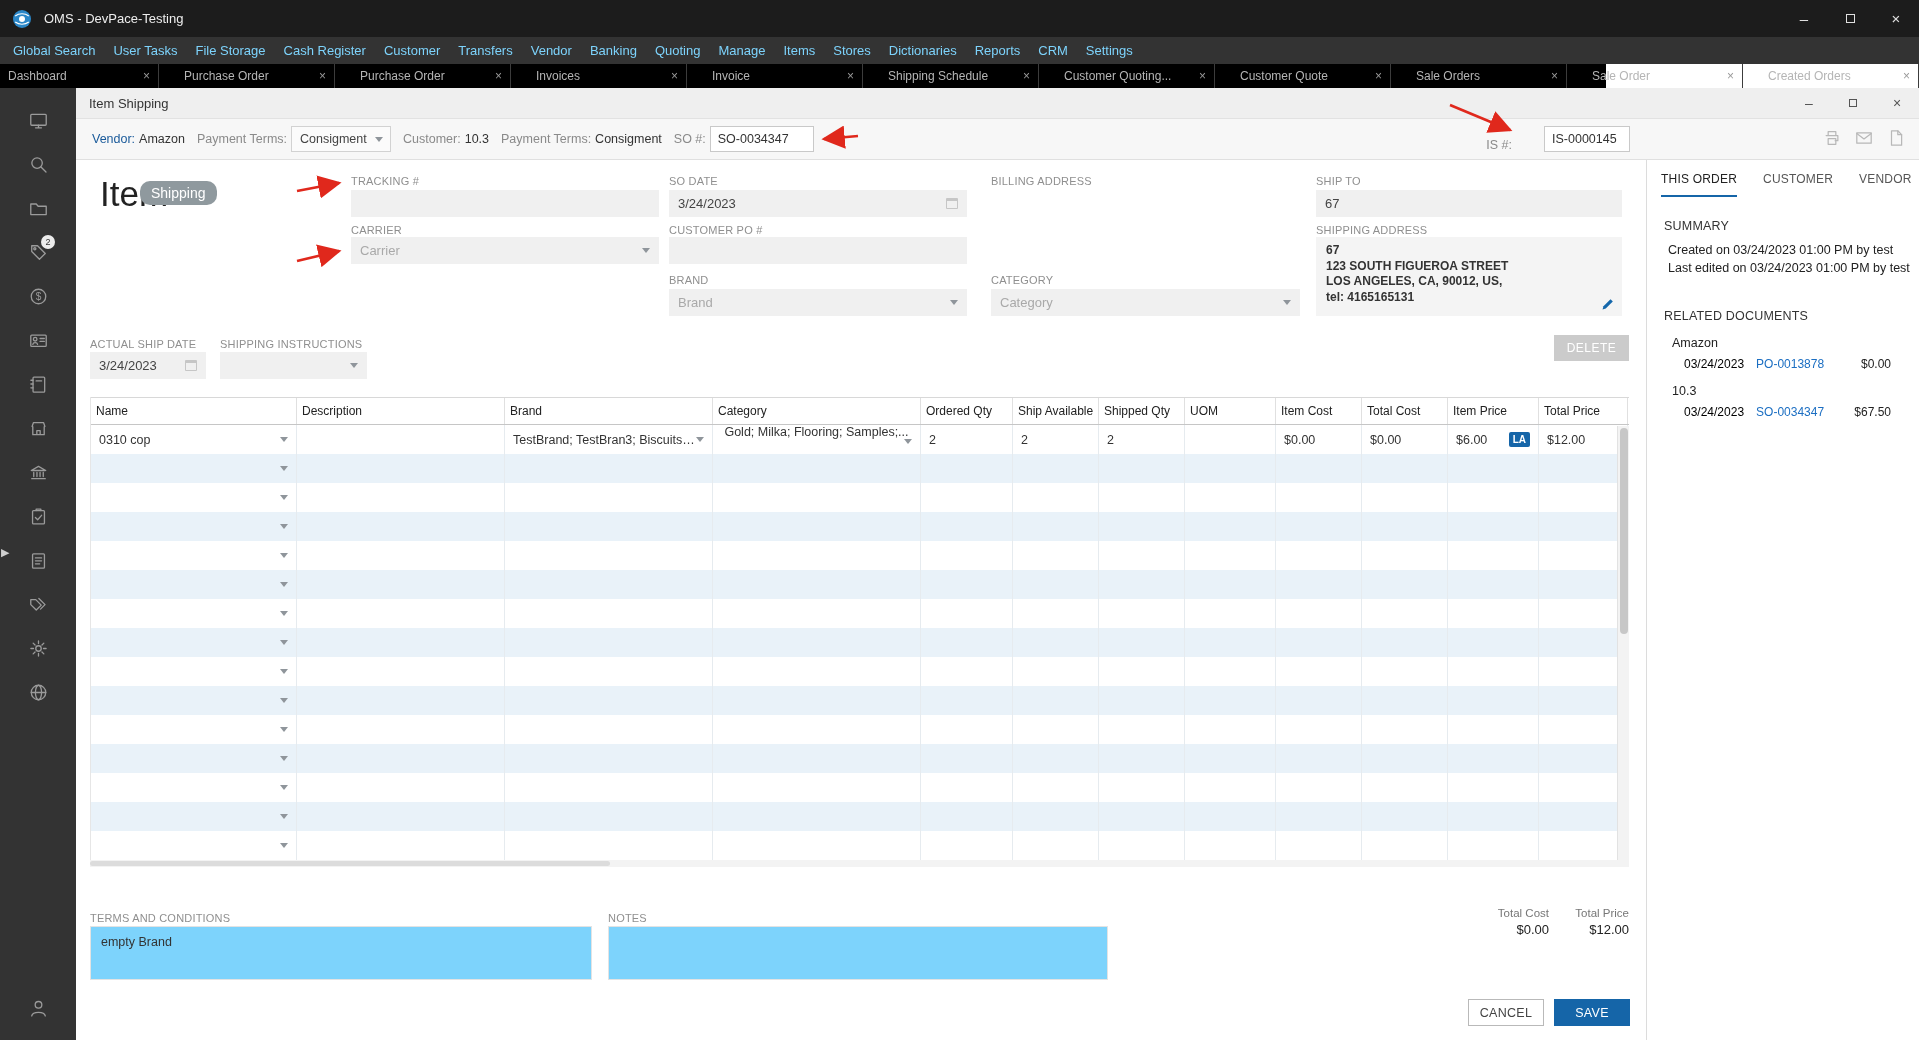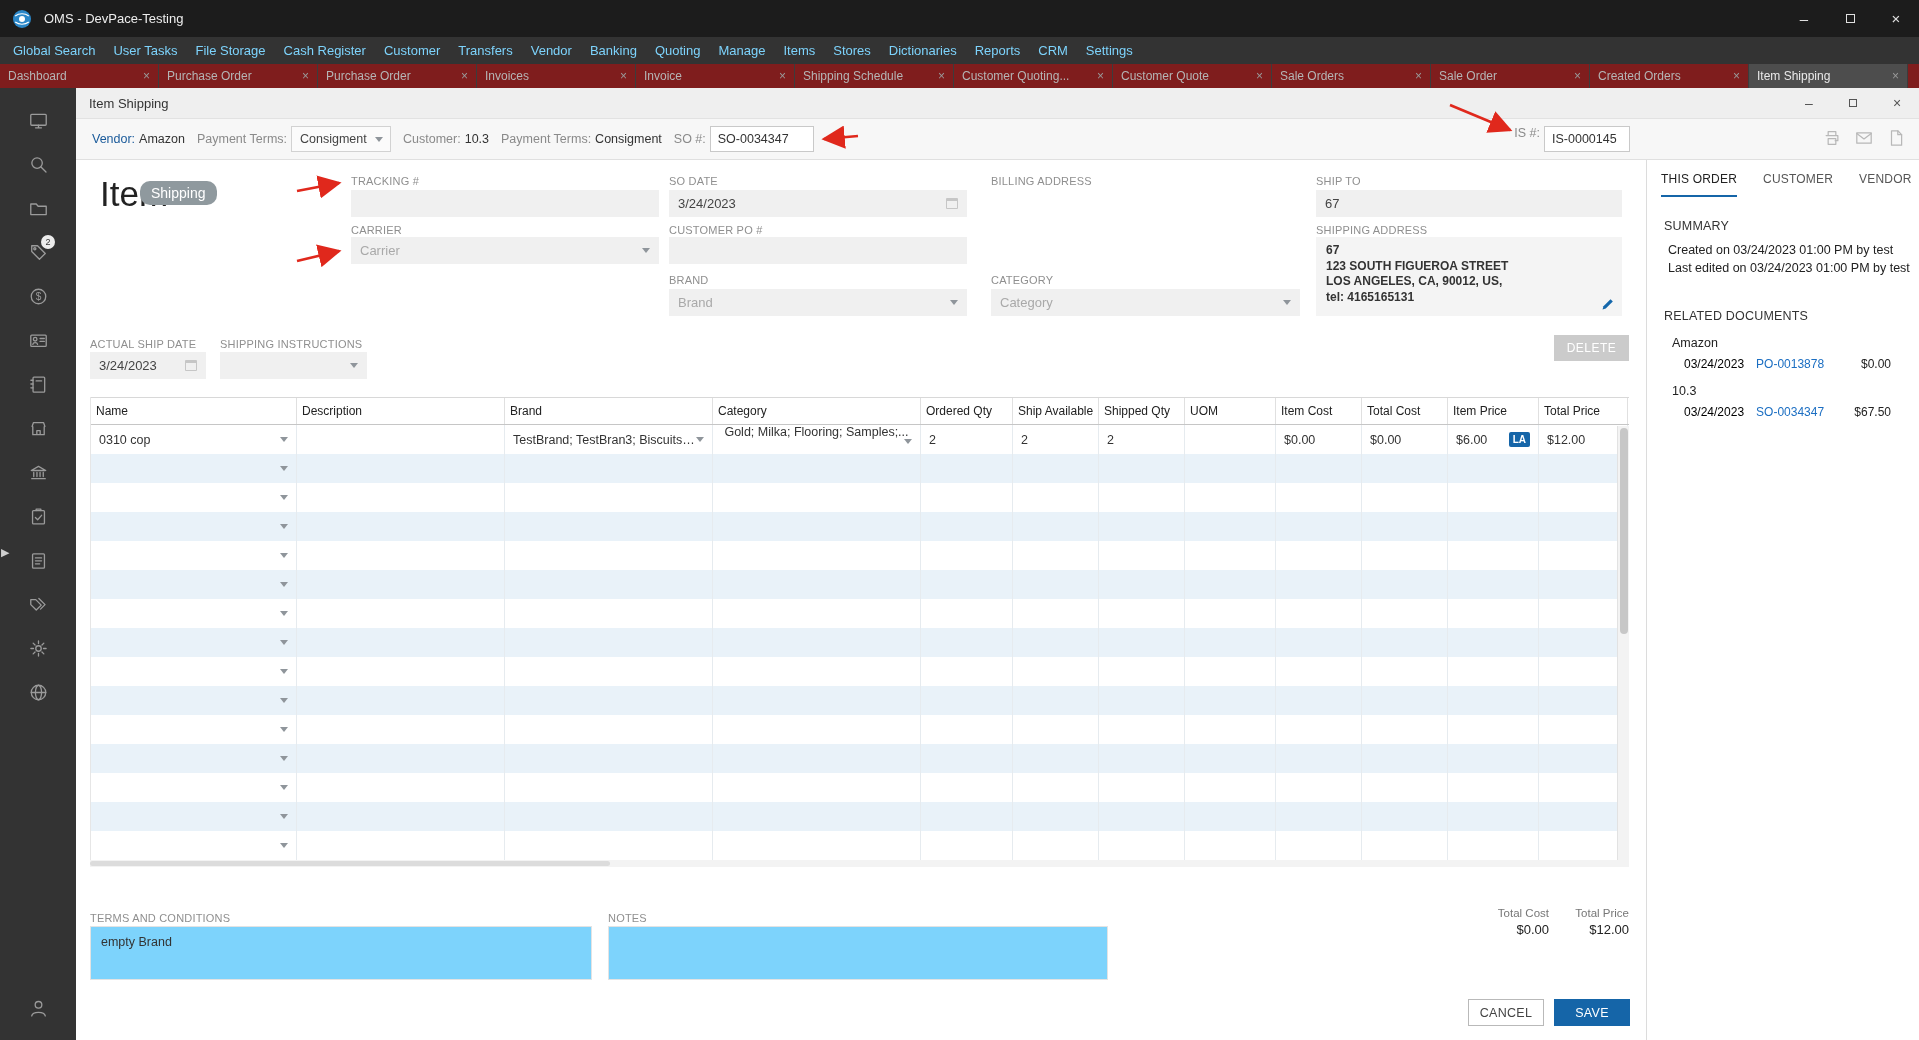--- a/index.html
+++ b/index.html
@@ -13,21 +13,21 @@
   .title-text{font-size:13px;margin-left:12px;color:#ededed;}
   .win-controls{margin-left:auto;display:flex;height:100%;}
   .ctrl{width:46px;height:100%;display:flex;align-items:center;justify-content:center;
     color:#e0e0e0;font-size:15px;}
   .sq{display:inline-block;width:9px;height:9px;border:1px solid currentColor;}
 
   .menubar{position:absolute;left:0;top:37px;width:1919px;height:27px;background:#333;
     display:flex;align-items:center;padding-left:4px;}
   .menu-item{color:#7dd3fc;font-size:13px;padding:0 9px;cursor:default;}
 
-  .tabbar{position:absolute;left:0;top:64px;width:1919px;height:24px;background:#7f1d1d;display:flex;}
+  .tabbar{position:absolute;left:0;top:64px;width:1606px;height:24px;background:#000000;display:flex;gap:17px;}
   .tab{flex:0 0 159px;display:flex;align-items:center;border-right:1px solid #3c3c3c;
     padding:0 8px;color:#b5b5b5;font-size:12px;min-width:0;}
   .tab-label{overflow:hidden;white-space:nowrap;text-overflow:ellipsis;}
   .tab .x{margin-left:auto;color:#9a9a9a;font-size:12px;padding-left:6px;}
   .tab.active{background:#4d4d4d;color:#e9e9e9;}
 
   
   .sidebar{position:absolute;left:0;top:88px;width:76px;height:952px;background:#333;}
   .side-icons{display:flex;flex-direction:column;align-items:center;padding-top:10px;}
   .side-btn{height:44px;width:76px;display:flex;align-items:center;justify-content:center;position:relative;}
@@ -46,21 +46,21 @@
 
   .win-header{position:relative;height:41px;background:#f7f7f7;border-bottom:1px solid #e0e0e0;
     display:flex;align-items:center;padding-left:16px;font-size:12.5px;}
   .hdr-label{color:#8a8a8a;margin-right:4px;white-space:nowrap;}
   .hdr-label.vendor{color:#1a5a9a;}
   .hdr-value{color:#333;margin-right:12px;white-space:nowrap;}
   .hdr-select{height:26px;width:100px;background:#fbfbfb;border:1px solid #d2d2d2;display:flex;
     align-items:center;padding:0 20px 0 8px;position:relative;color:#444;margin-right:12px;}
   .hdr-input{height:26px;background:#fff;border:1px solid #c9c9c9;display:flex;align-items:center;
     padding:0 7px;color:#333;width:104px;}
-  .is-group{position:absolute;right:289px;top:7px;display:flex;align-items:flex-start;}
+  .is-group{position:absolute;right:289px;top:7px;display:flex;align-items:flex-end;gap:28px;}
   .is-group .hdr-input{width:86px;}
   .header-icons{position:absolute;right:14px;top:10px;display:flex;gap:14px;}
 
   .caret{width:0;height:0;border-left:4px solid transparent;border-right:4px solid transparent;
     border-top:5px solid #8f959b;}
   .hdr-select .caret{position:absolute;right:7px;top:10px;}
 
   
   .main{position:absolute;left:0;top:72px;width:1570px;bottom:0;}
   .item-title{position:absolute;left:24px;top:14px;font-size:35px;color:#222;}

